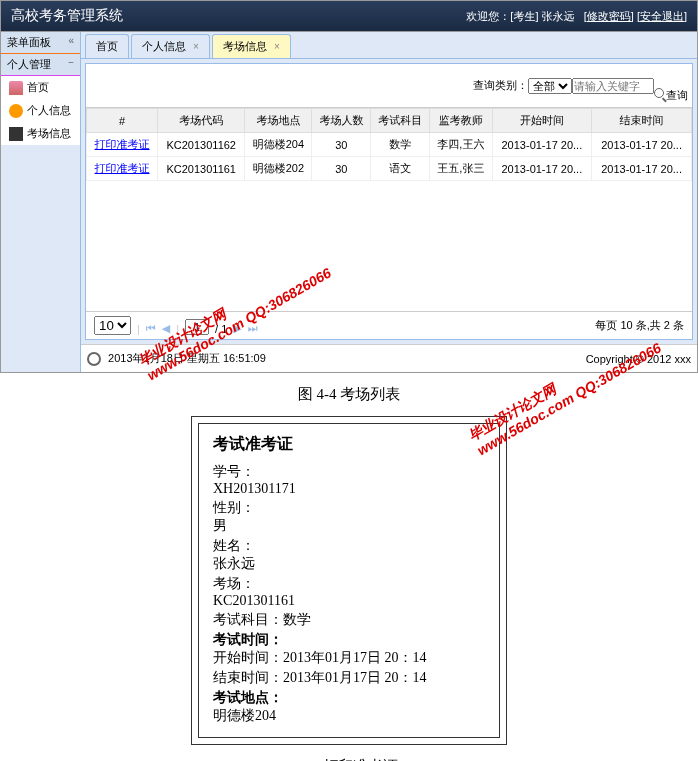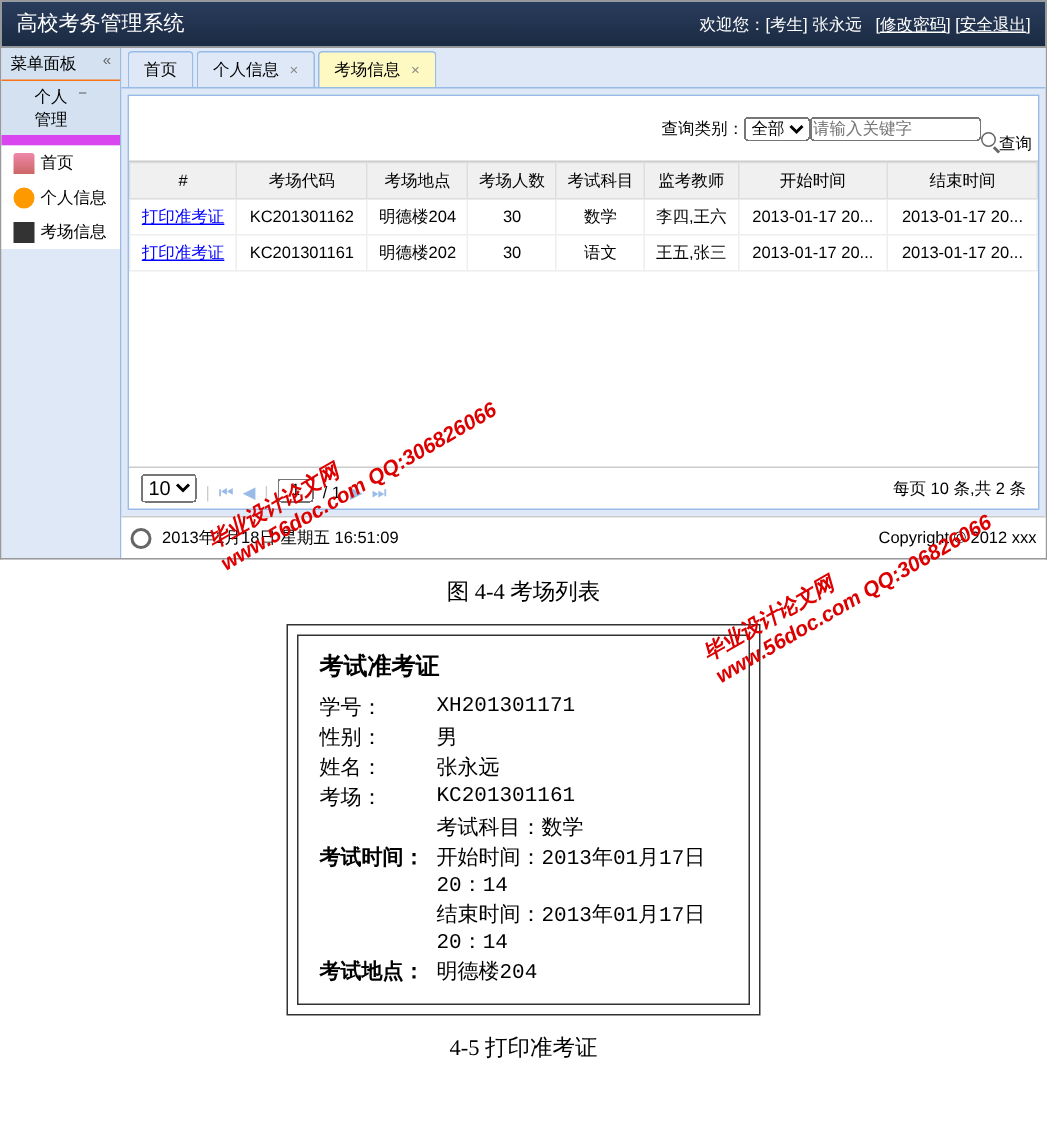--- a/index.html
+++ b/index.html
@@ -11,41 +11,41 @@
     .header-right { font-size: 11px; }
     .header-right a { color: #fff; text-decoration: underline; }
     
     
     .main-container { display: flex; border: 1px solid #999; border-top: none; background: #dfe8f6; }
     
     
     .sidebar { width: 80px; background: #dfe8f6; border-right: 1px solid #99bbe8; }
     .sidebar-header { background: #d3e1f1; padding: 3px 6px; font-size: 11px; display: flex; justify-content: space-between; border-bottom: 1px solid #f97316; }
     .collapse-icon { font-size: 10px; color: #666; }
-    .sidebar-section { background: #d3e1f1; padding: 3px 22px; font-size: 11px; border-bottom: 7px solid #d946ef; display: flex; justify-content: space-between; }
+    .sidebar-section { background: #d3e1f1; padding: 3px 6px; font-size: 11px; border-bottom: 1px solid #d946ef; display: flex; justify-content: space-between; }
     .sidebar-items { background: #fff; }
     .sidebar-item { padding: 4px 8px; font-size: 11px; display: flex; align-items: center; gap: 4px; cursor: pointer; }
     .sidebar-icon { width: 14px; height: 14px; display: inline-block; }
     .icon-home { background: linear-gradient(#e8a, #c66); border-radius: 2px 2px 0 0; }
     .icon-person { background: #f90; border-radius: 50%; }
     .icon-exam { background: #333; }
     
     
     .content { flex: 1; background: #dfe8f6; display: flex; flex-direction: column; }
     .tabs { display: flex; background: #dfe8f6; padding: 2px 4px 0; border-bottom: 1px solid #99bbe8; }
     .tab { padding: 4px 10px; background: #dfe8f6; border: 1px solid #99bbe8; border-bottom: none; margin-right: 2px; font-size: 11px; cursor: pointer; border-radius: 3px 3px 0 0; }
     .tab.active { background: #fef9c3; }
     .tab-close { margin-left: 4px; color: #888; font-size: 10px; }
     
     .content-body { background: #fff; margin: 4px; border: 1px solid #99bbe8; flex: 1; }
     
     
     .search-bar { padding: 4px; display: flex; justify-content: flex-end; align-items: center; gap: 0; border-bottom: 1px solid #ccc; font-size: 11px; }
     .search-bar select { font-size: 11px; }
-    .search-bar input[type="text"] { font-size: 11px; width: 114px; color: #999; }
+    .search-bar input[type="text"] { font-size: 11px; width: 82px; color: #999; }
     .search-btn { display: flex; gap: 2px; cursor: pointer; margin-top: 20px; }
     .magnify-icon { width: 10px; height: 10px; border: 1.5px solid #666; border-radius: 50%; position: relative; }
     .magnify-icon::after { content: ''; position: absolute; width: 5px; height: 1.5px; background: #666; bottom: -3px; right: -4px; transform: rotate(45deg); }
     
     
     table.data-table { width: 100%; border-collapse: collapse; font-size: 11px; }
     table.data-table th { background: #f0f0f0; padding: 4px; border: 1px solid #ddd; font-weight: normal; text-align: center; }
     table.data-table td { padding: 4px; border: 1px solid #eee; text-align: center; }
     table.data-table a { color: #00f; text-decoration: underline; }
     
@@ -67,21 +67,21 @@
     .wm1 { top: 300px; left: 130px; }
     .wm2 { top: 375px; left: 460px; }
     
     
     .caption { text-align: center; font-size: 15px; margin: 12px 0; font-family: SimSun, serif; }
     
     
     .certificate-outer { width: 316px; margin: 8px auto; border: 1px solid #333; padding: 6px; }
     .certificate { border: 1px solid #333; padding: 10px 14px; background: #fff; }
     .cert-title { font-size: 16px; font-weight: bold; margin-bottom: 8px; font-family: SimSun, serif; }
-    .cert-row { display: flex; font-size: 14px; margin: 2px 0; font-family: Liberation Mono, monospace; }
+    .cert-row { display: flex; font-size: 14px; margin: 2px 0; font-family: Liberation Serif, serif; flex-direction: column; }
     .cert-label { width: 78px; }
     .cert-label.bold { font-weight: bold; }
     .cert-val { flex: 1; }
     
     .wrapper { position: relative; }
   </style>
 </head>
 <body>
 
 <div class="wrapper">

